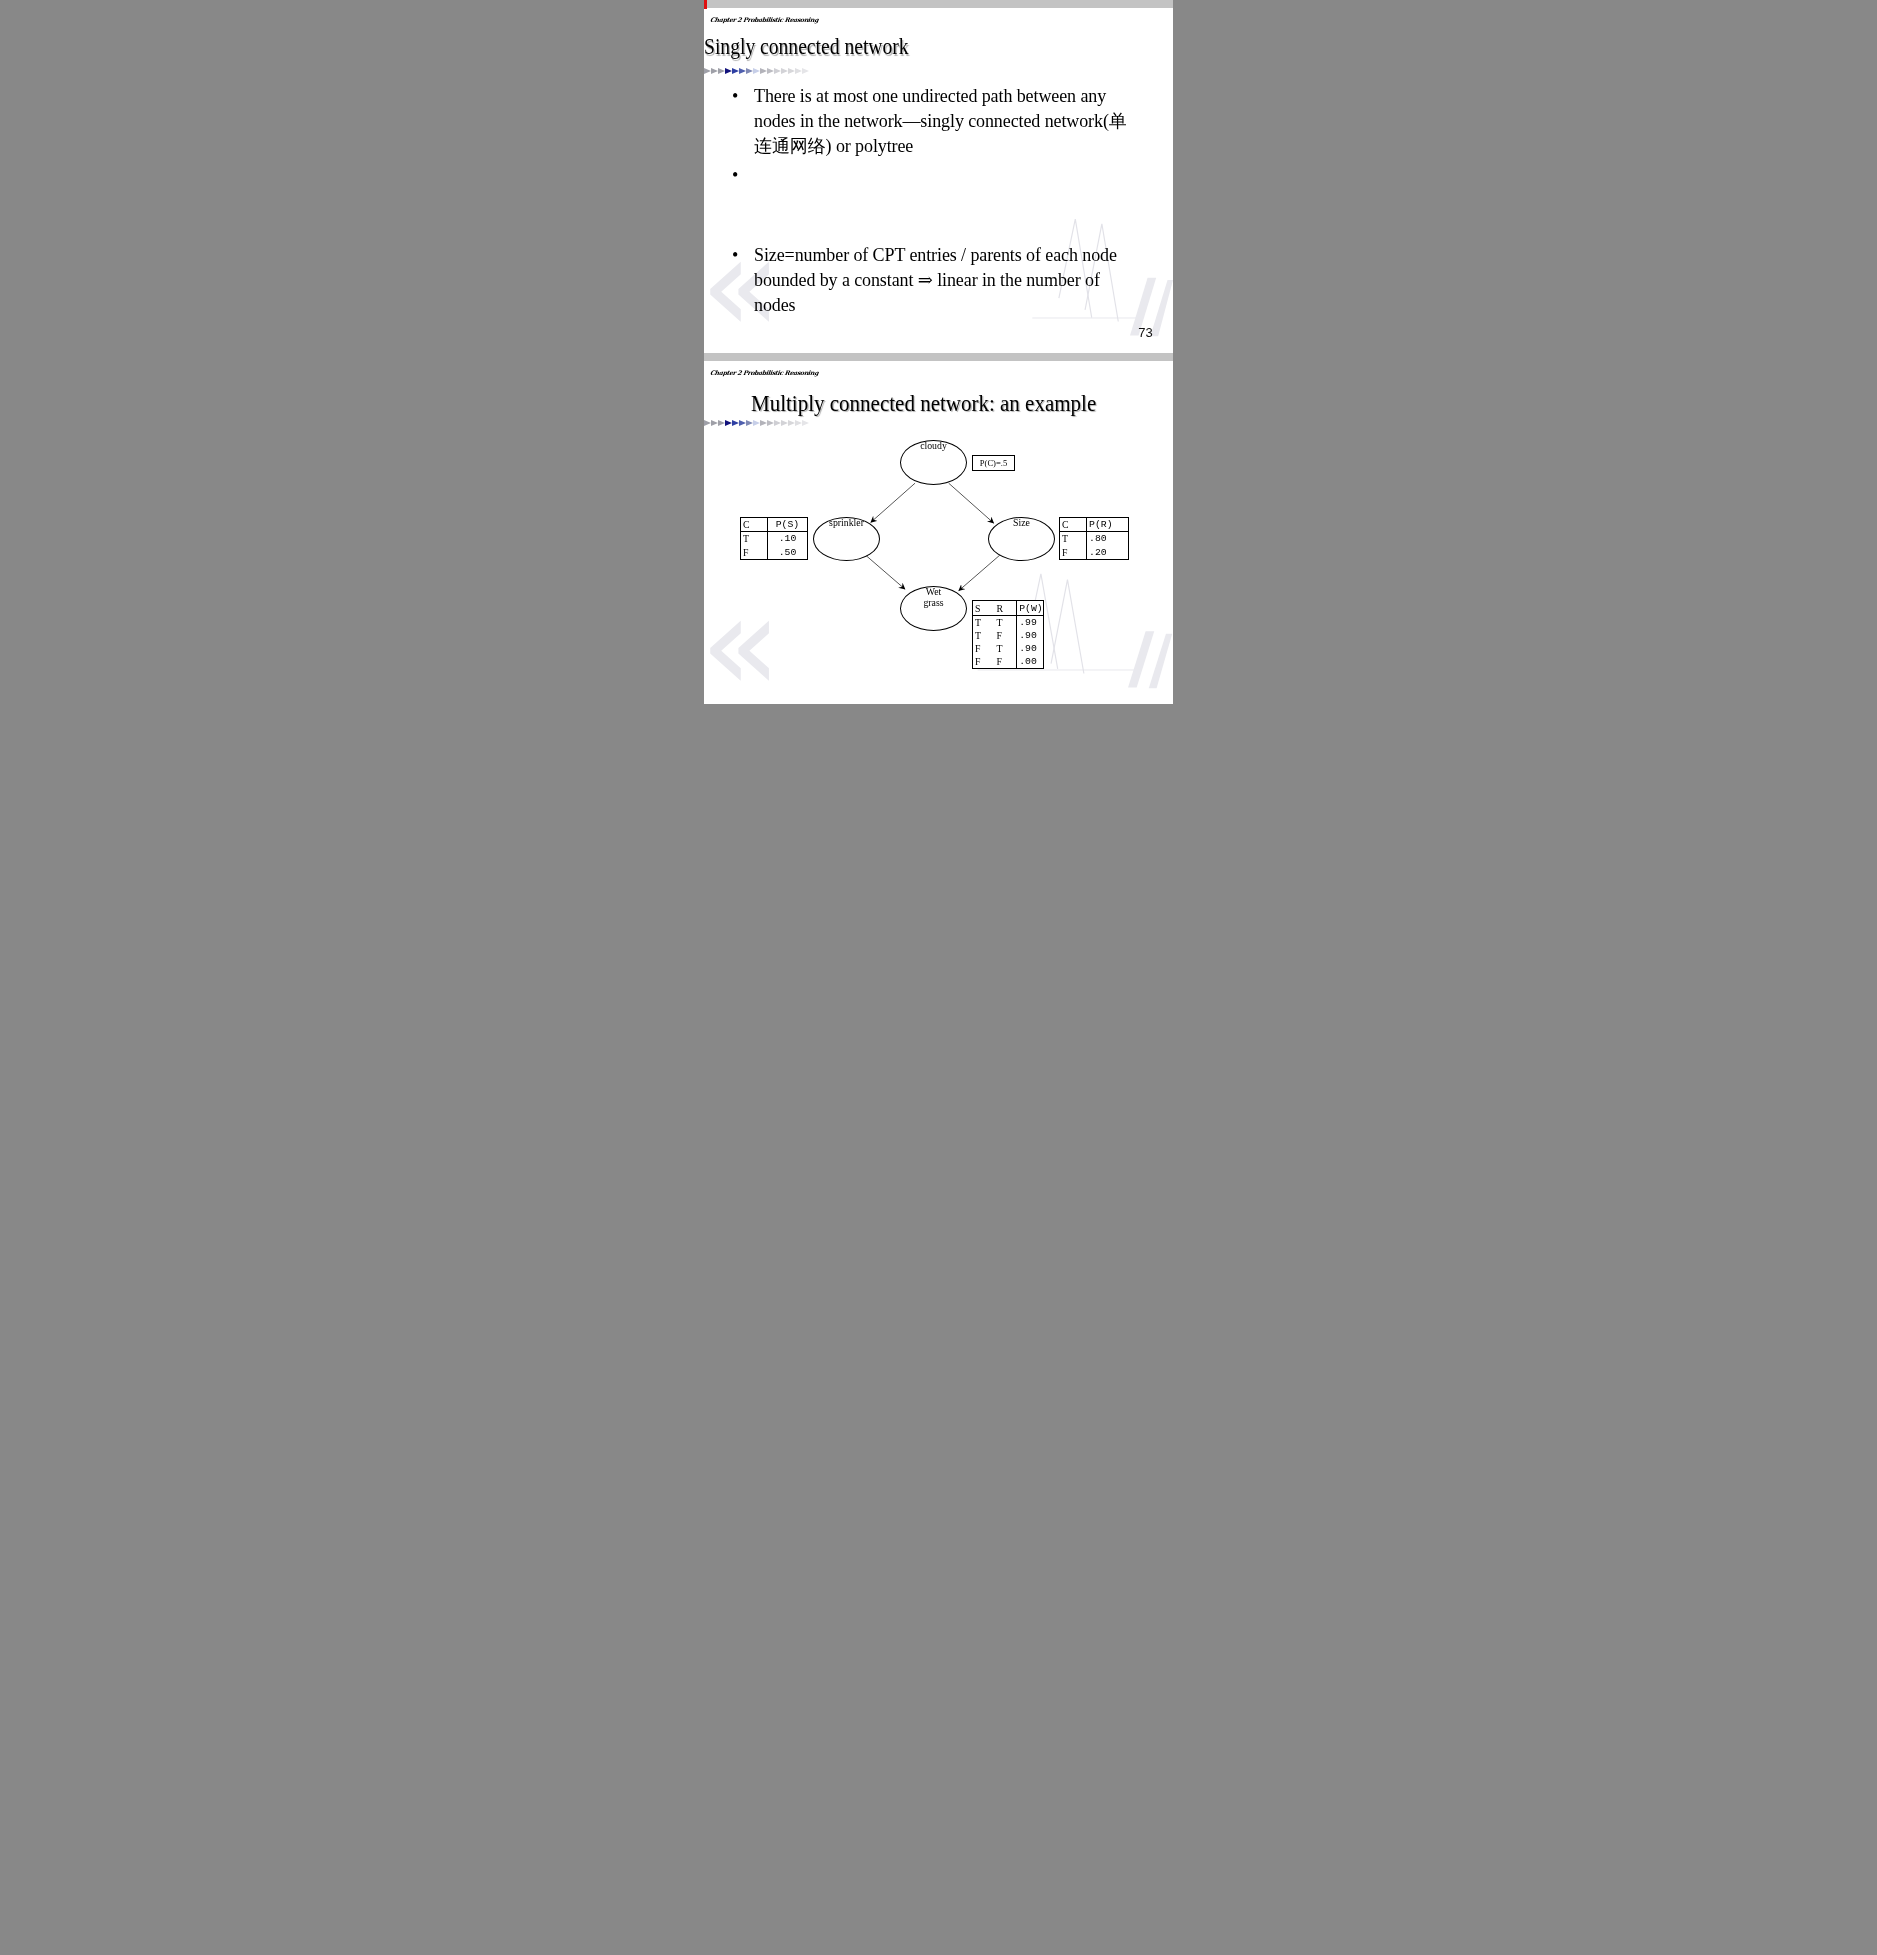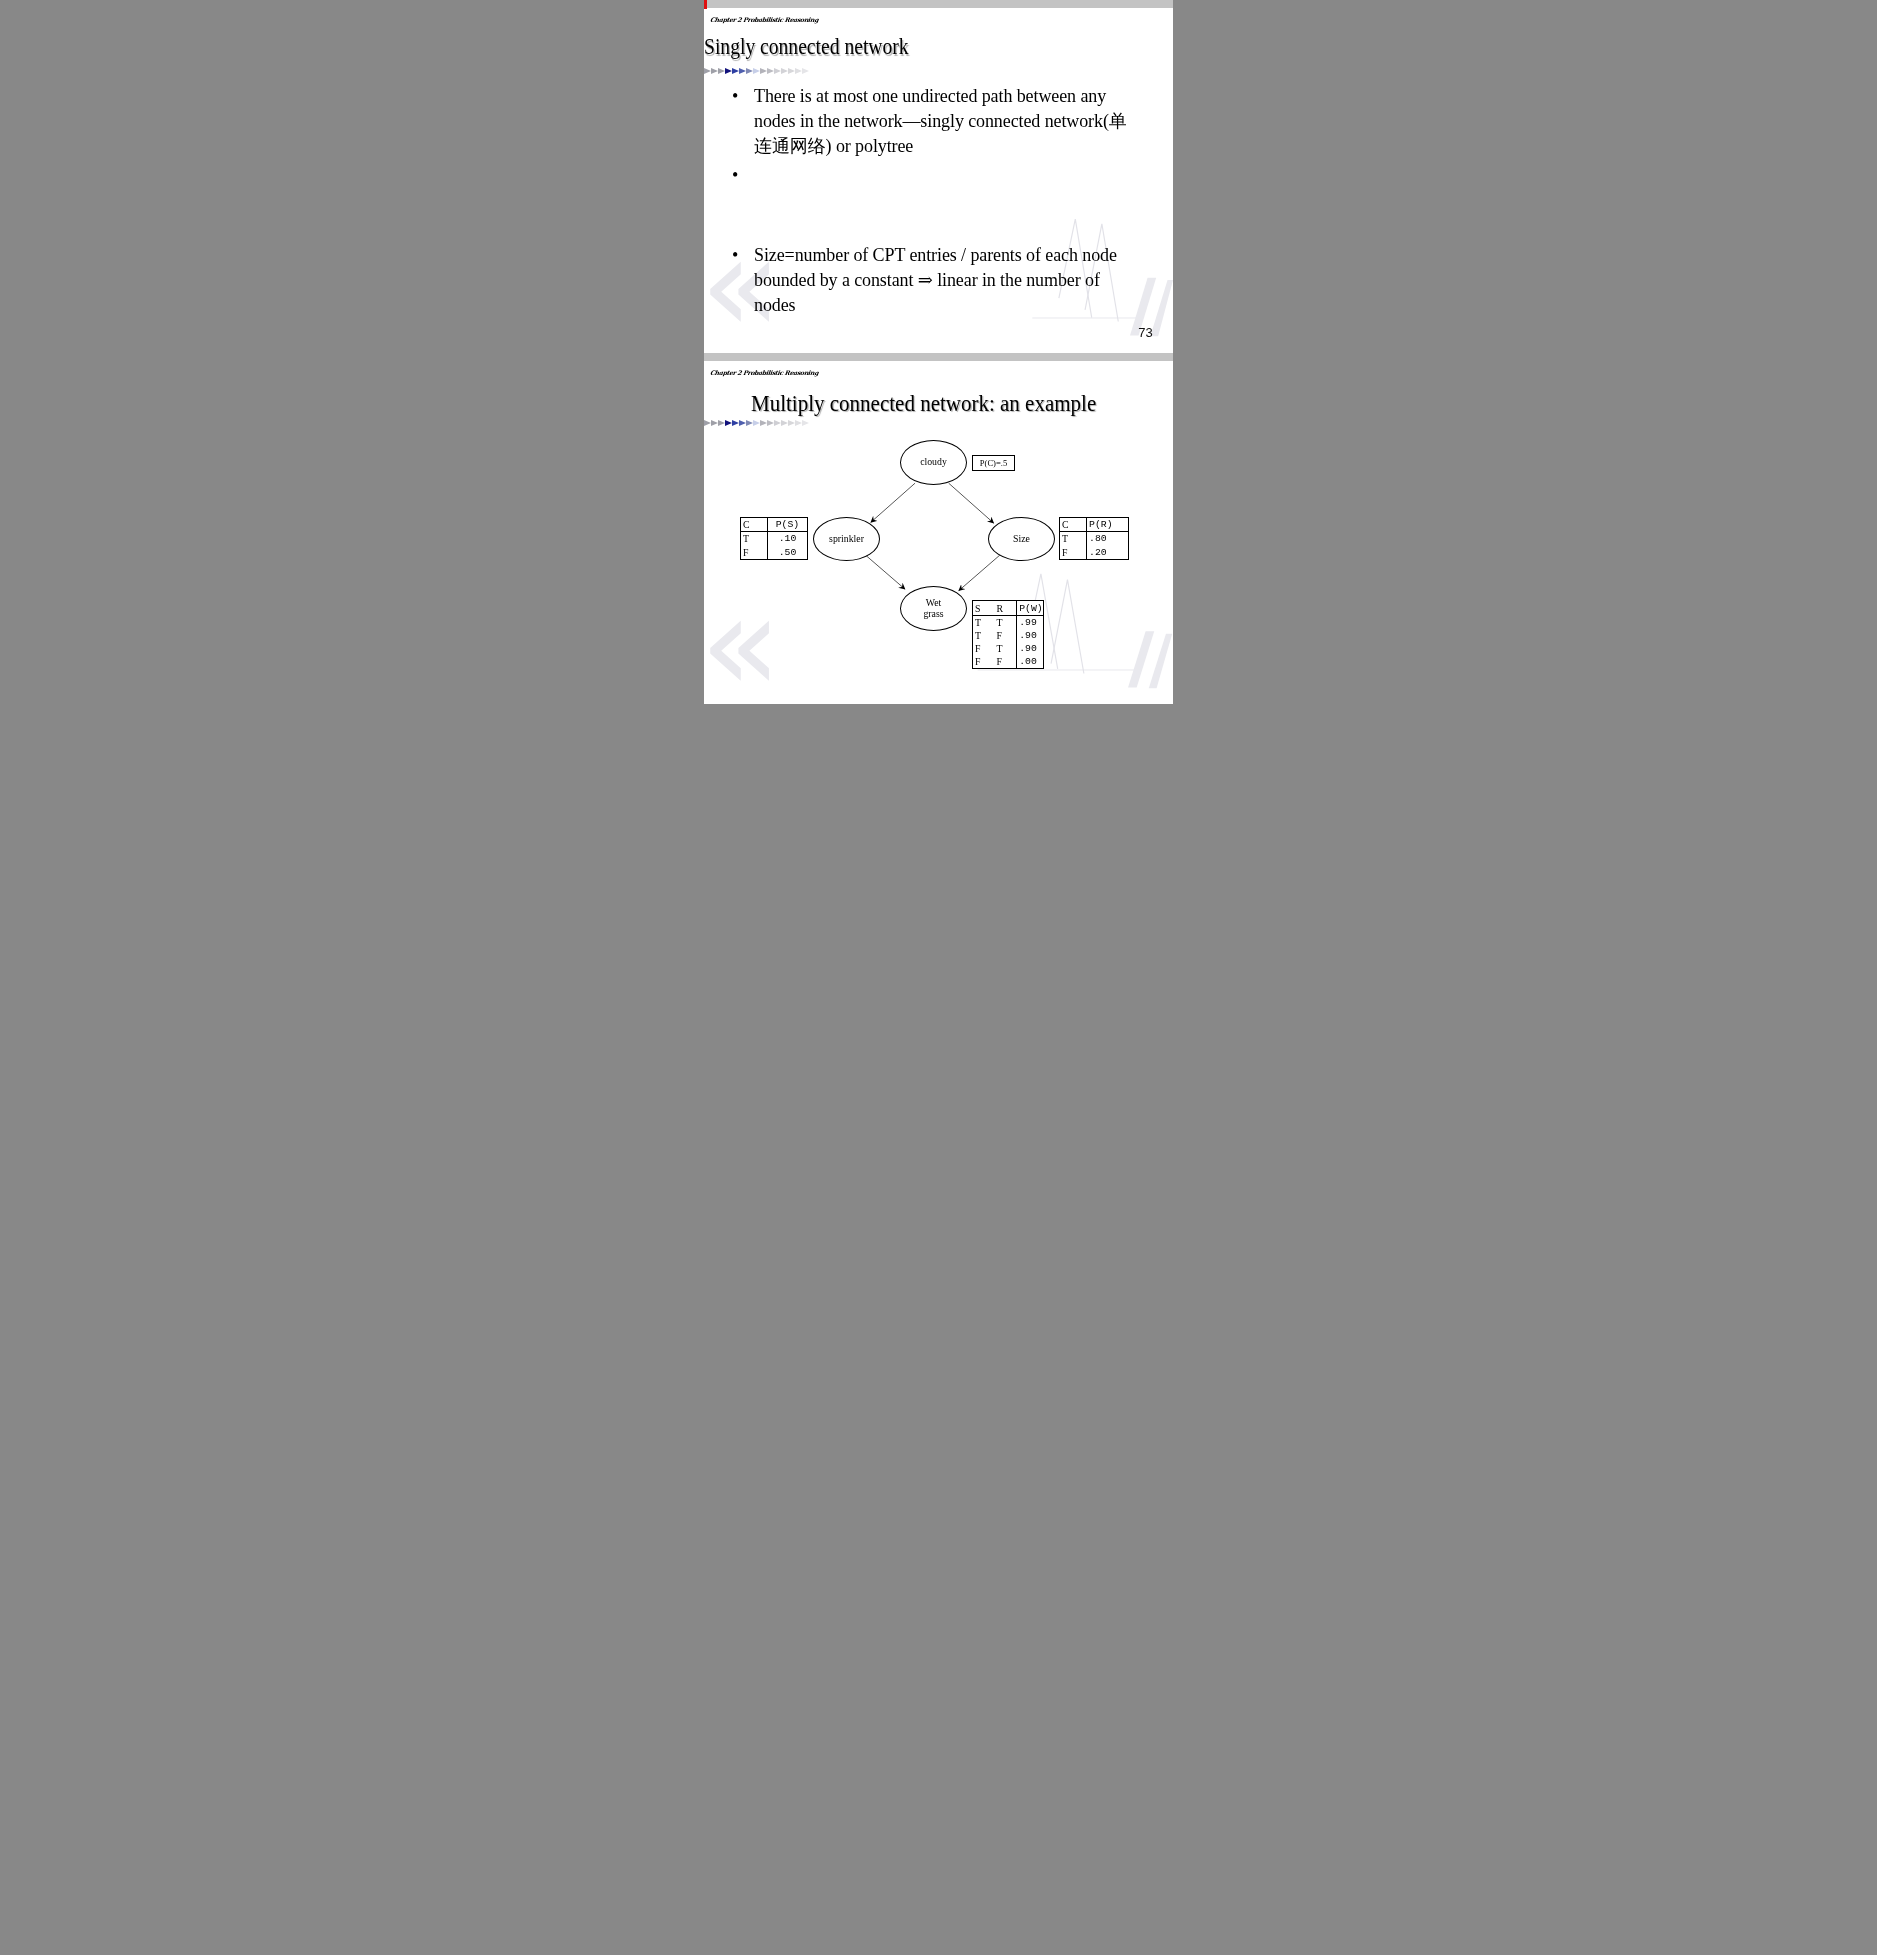--- a/index.html
+++ b/index.html
@@ -36,21 +36,21 @@
   #bullet2{top:163px;}
   #bullet3{top:243px;}
 
   .page-num{position:absolute;font-family:"Liberation Sans","DejaVu Sans",sans-serif;
       font-size:13px;color:#111;}
   #pagenum1{top:325px;right:20.3px;}
   #pagenum2{top:704px;right:26px;}
 
   
   .node{position:absolute;border:0.8px solid #000;border-radius:50%;background:#fff;
-        display:flex;flex-direction:column;align-items:center;justify-content:center;
+        display:flex;flex-direction:column;align-items:center;justify-content:flex-start;
         font-size:9.8px;line-height:10.6px;color:#000;}
   #node-cloudy{left:196px;top:440px;width:65px;height:43px;border-width:1.2px;}
   #node-sprinkler{left:109px;top:517px;width:65px;height:42px;}
   #node-rain{left:284px;top:517px;width:65px;height:42px;}
   #node-wetgrass{left:196px;top:586px;width:65px;height:43px;}
 
   #prior-box{position:absolute;left:268px;top:455px;width:41px;height:14px;border:1.2px solid #000;
       display:flex;align-items:center;justify-content:center;font-size:8.6px;background:#fff;}
 
   table.cpt{position:absolute;border-collapse:collapse;background:#fff;color:#000;

